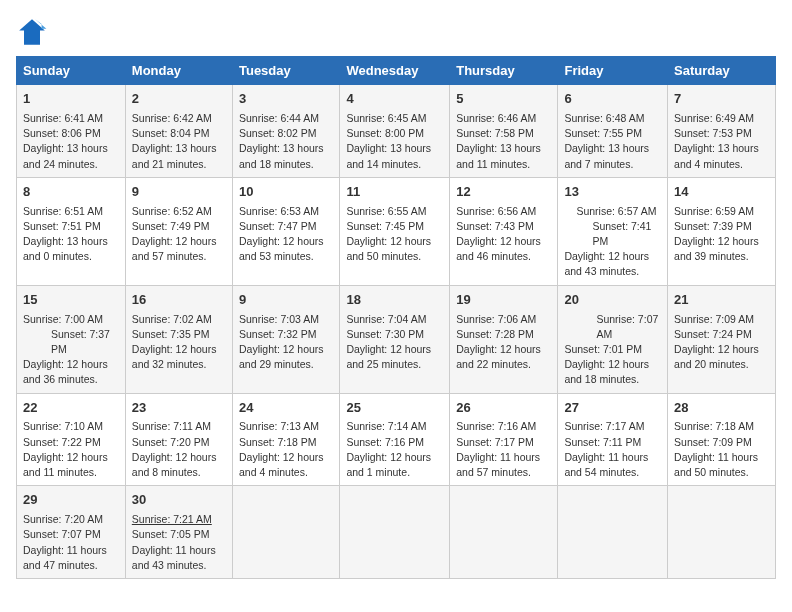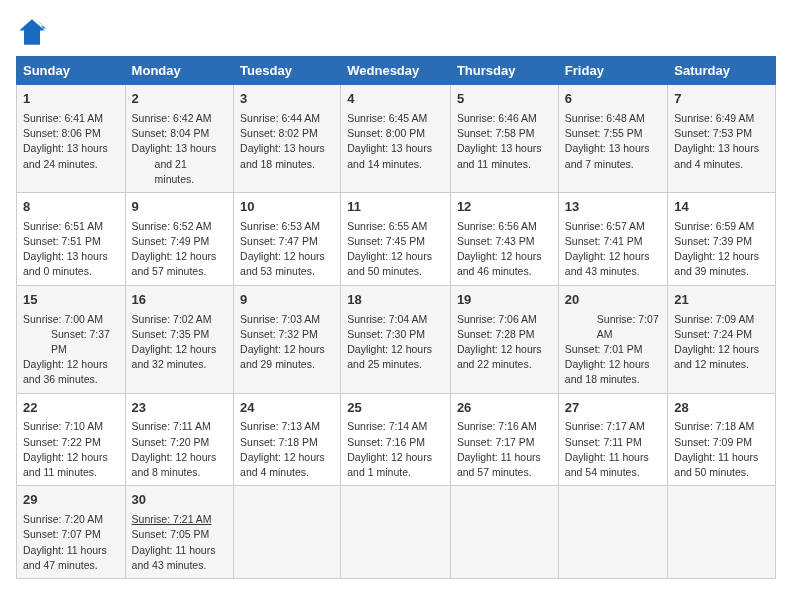--- a/index.html
+++ b/index.html
@@ -120,21 +120,21 @@
           <span style="display: block;">Sunrise: 6:41 AM</span>
           <span style="display: block;">Sunset: 8:06 PM</span>
           <span style="display: block;">Daylight: 13 hours</span>
           <span style="display: block;">and 24 minutes.</span>
         </td>
         <td>
           <span class="day-num">2</span>
           <span style="display: block;">Sunrise: 6:42 AM</span>
           <span style="display: block;">Sunset: 8:04 PM</span>
           <span style="display: block;">Daylight: 13 hours</span>
-          <span style="display: block; margin-left: 23px;">and 21 minutes.</span>
+          <span style="display: block;">and 21 minutes.</span>
         </td>
         <td>
           <span class="day-num">3</span>
           <span style="display: block;">Sunrise: 6:44 AM</span>
           <span style="display: block;">Sunset: 8:02 PM</span>
           <span style="display: block;">Daylight: 13 hours</span>
           <span style="display: block;">and 18 minutes.</span>
         </td>
         <td>
           <span class="day-num">4</span>
@@ -196,22 +196,22 @@
         </td>
         <td>
           <span class="day-num">12</span>
           <span style="display: block;">Sunrise: 6:56 AM</span>
           <span style="display: block;">Sunset: 7:43 PM</span>
           <span style="display: block;">Daylight: 12 hours</span>
           <span style="display: block;">and 46 minutes.</span>
         </td>
         <td>
           <span class="day-num">13</span>
-          <span style="display: block;">Sunrise: 6:57 AM</span>
-          <span style="display: block;">Sunset: 7:41 PM</span>
+          <span style="display: block; margin-left: 12px;">Sunrise: 6:57 AM</span>
+          <span style="display: block; margin-left: 28px;">Sunset: 7:41 PM</span>
           <span style="display: block;">Daylight: 12 hours</span>
           <span style="display: block;">and 43 minutes.</span>
         </td>
         <td>
           <span class="day-num">14</span>
           <span style="display: block;">Sunrise: 6:59 AM</span>
           <span style="display: block;">Sunset: 7:39 PM</span>
           <span style="display: block;">Daylight: 12 hours</span>
           <span style="display: block;">and 39 minutes.</span>
         </td>
@@ -257,21 +257,21 @@
           <span style="display: block; margin-left: 32px;">Sunrise: 7:07 AM</span>
           <span style="display: block;">Sunset: 7:01 PM</span>
           <span style="display: block;">Daylight: 12 hours</span>
           <span style="display: block;">and 18 minutes.</span>
         </td>
         <td>
           <span class="day-num">21</span>
           <span style="display: block;">Sunrise: 7:09 AM</span>
           <span style="display: block;">Sunset: 7:24 PM</span>
           <span style="display: block;">Daylight: 12 hours</span>
-          <span style="display: block;">and 12 minutes.</span>
+          <span style="display: block;">and 20 minutes.</span>
         </td>
       </tr>
       <tr>
         <td>
           <span class="day-num">22</span>
           <span style="display: block;">Sunrise: 7:10 AM</span>
           <span style="display: block;">Sunset: 7:22 PM</span>
           <span style="display: block;">Daylight: 12 hours</span>
           <span style="display: block;">and 11 minutes.</span>
         </td>

